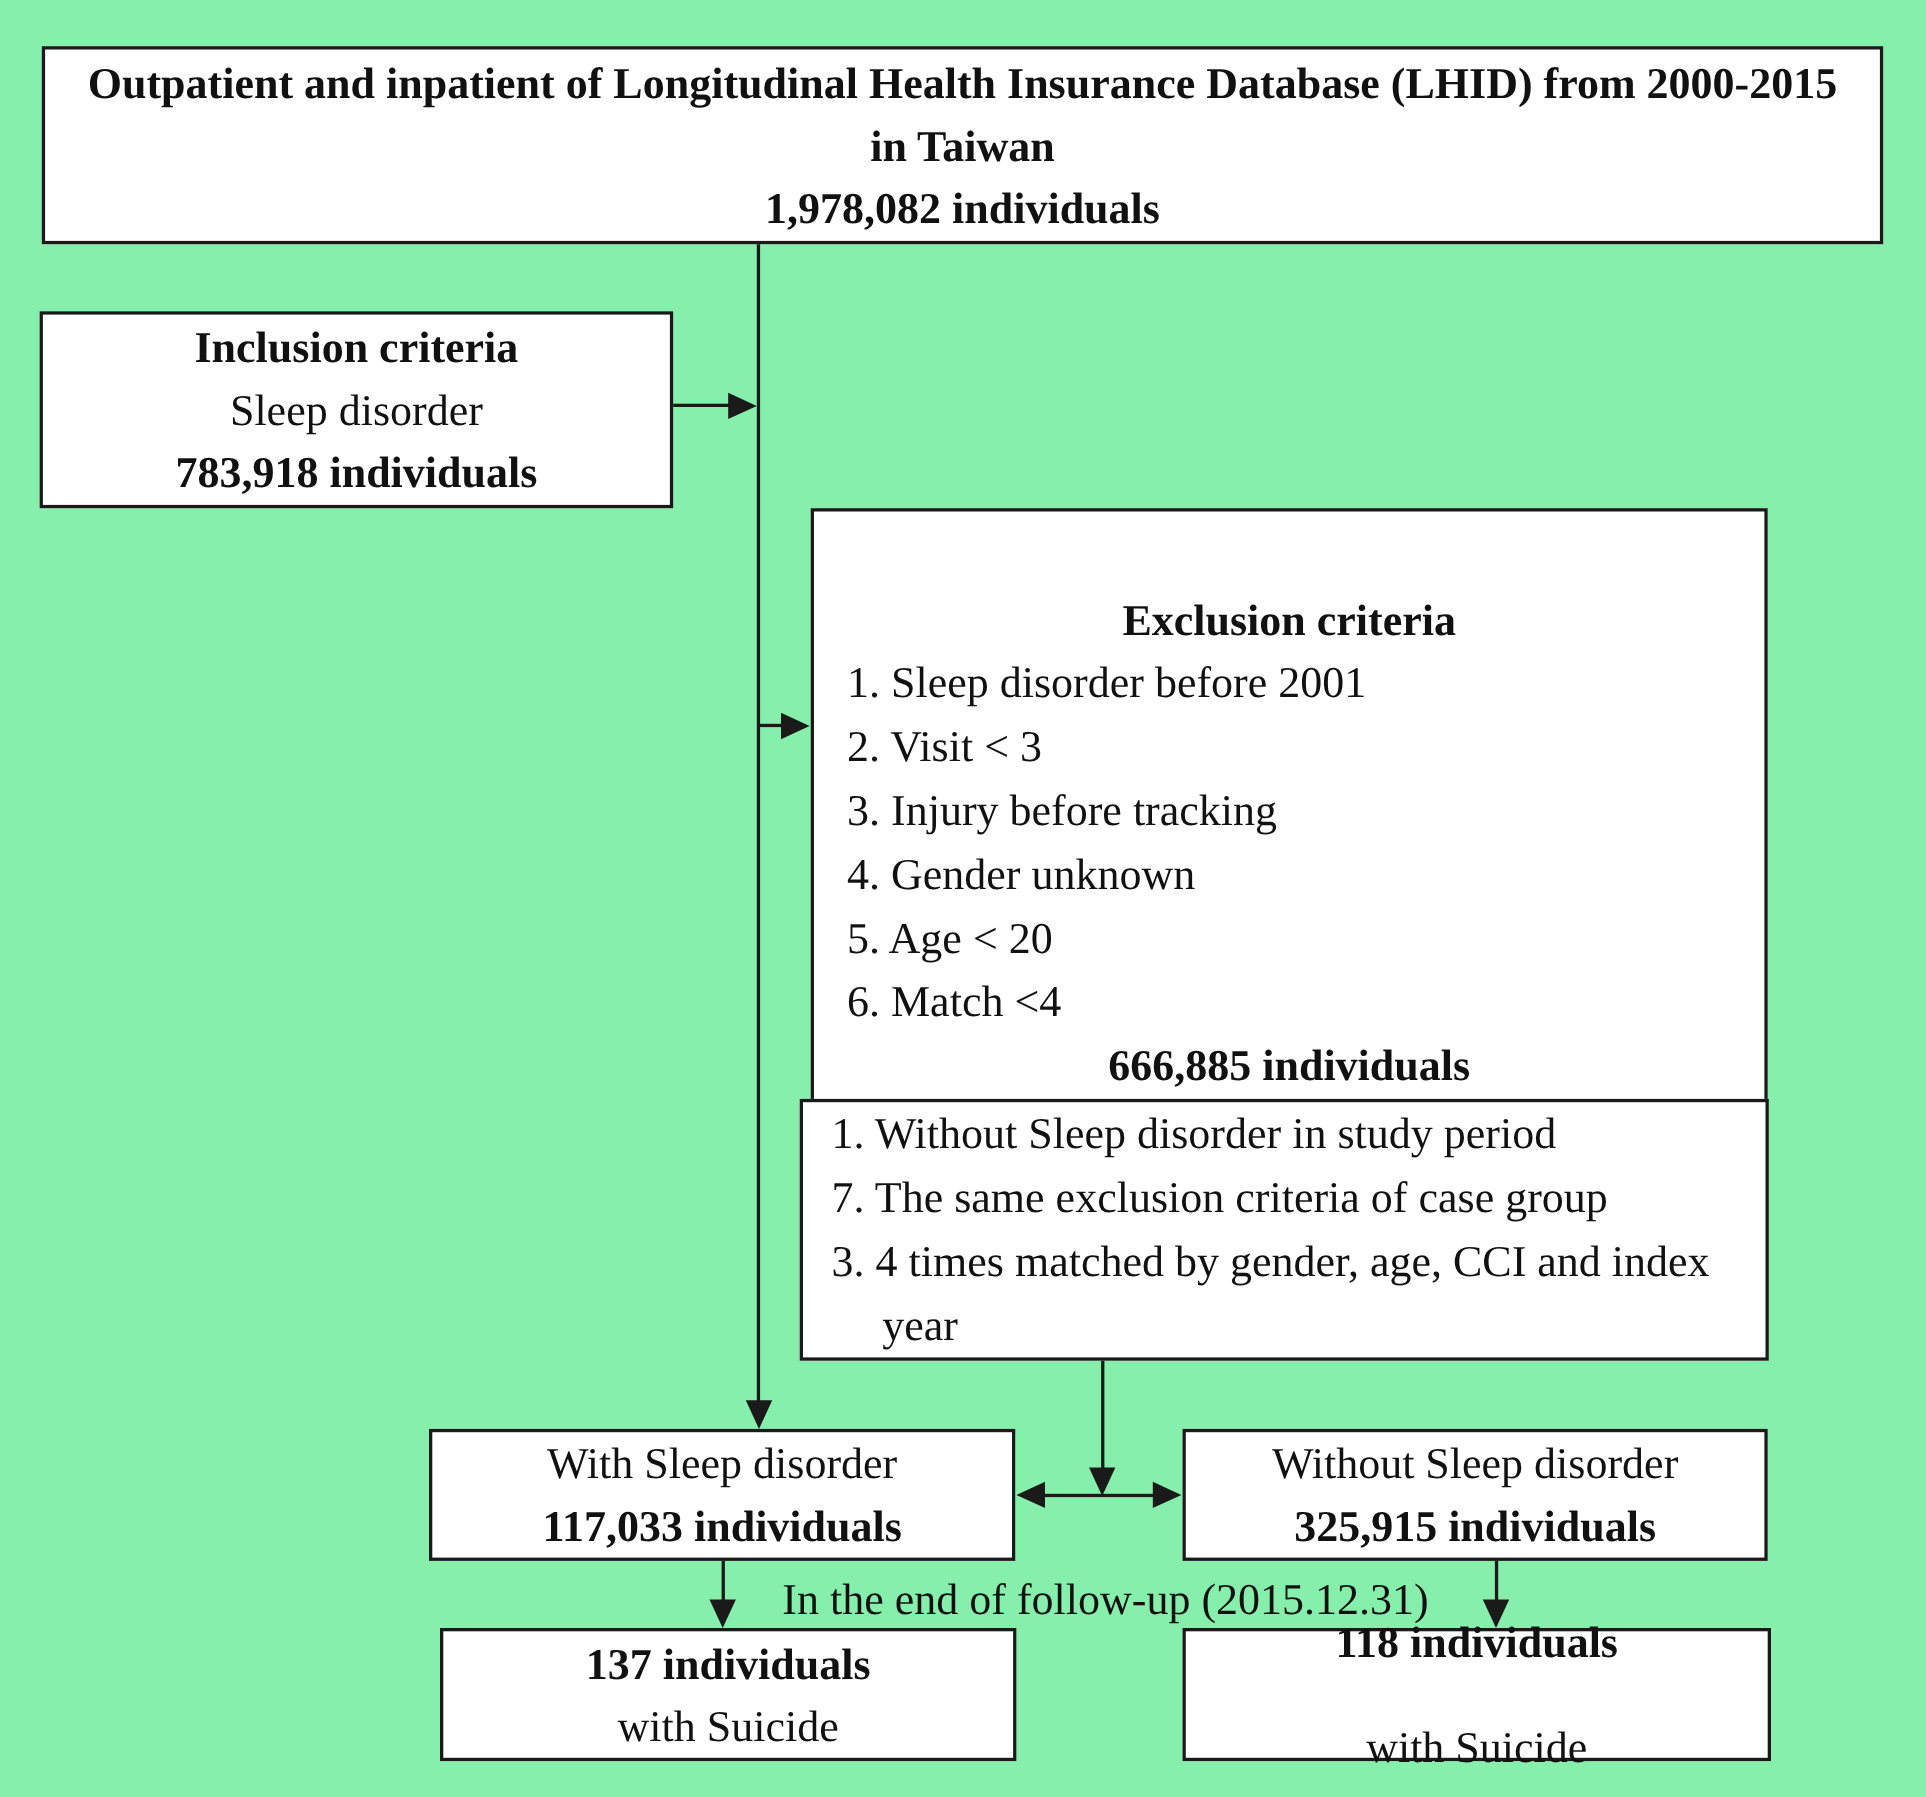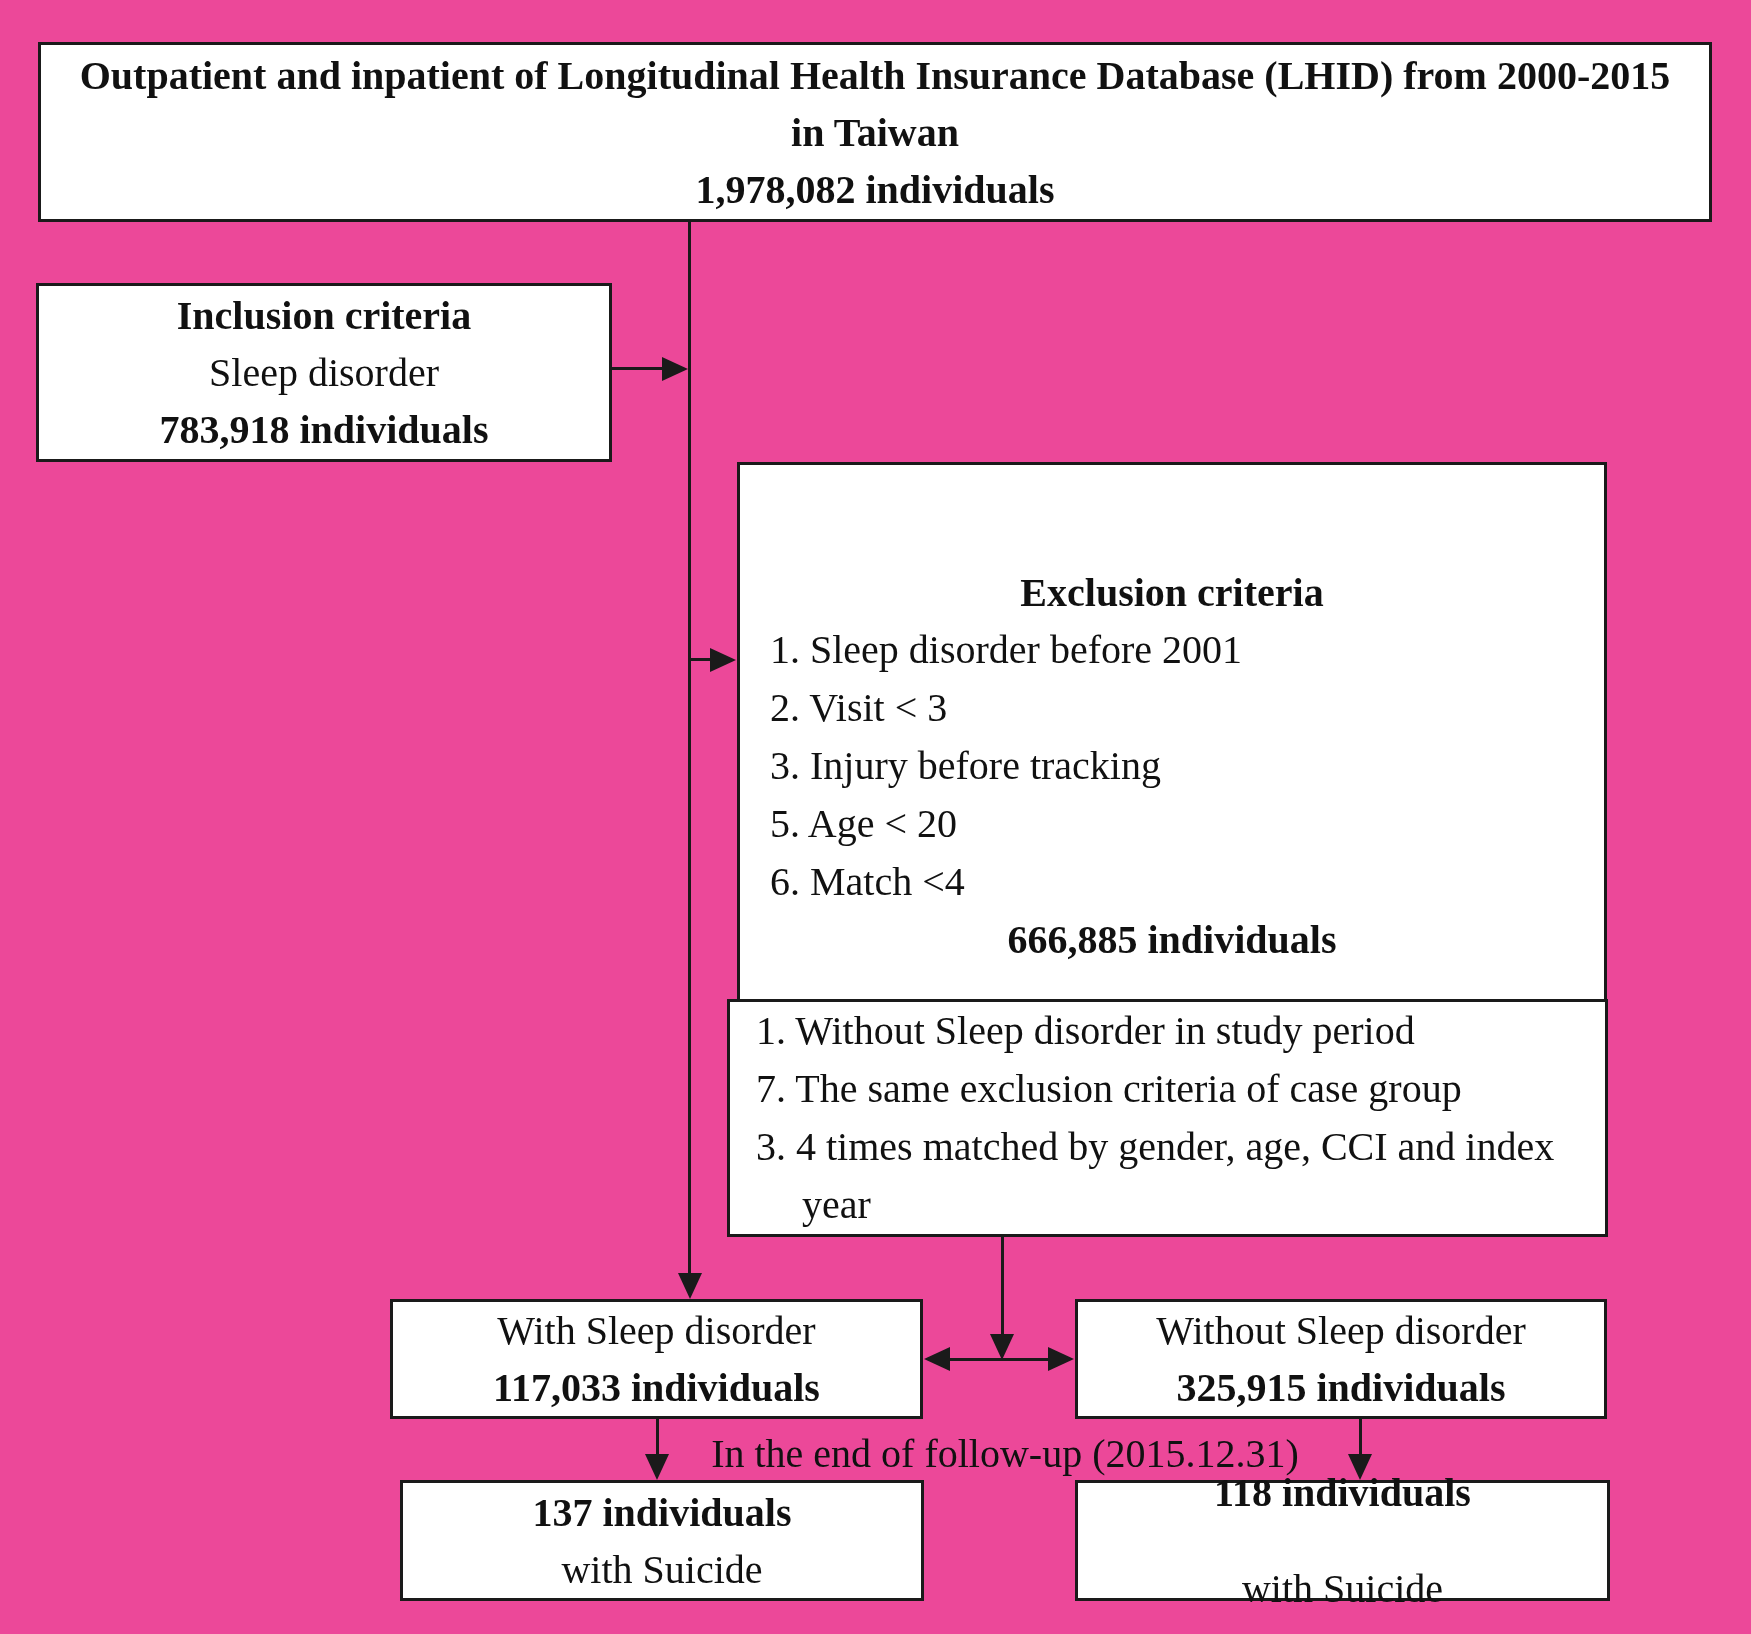--- a/index.html
+++ b/index.html
@@ -1,19 +1,19 @@
 <!DOCTYPE html>
 <html><head>
 <meta charset="utf-8">
 <style>
   html,body{margin:0;padding:0;background:#ffffff;}
   .canvas{
     position:relative;
     width:1751px;height:1634px;
-    background:#ec4899;
+    background:#86efac;
     font-family:"Liberation Serif","DejaVu Serif",serif;
     color:#111;
     overflow:hidden;
   }
   .box{
     position:absolute;
     box-sizing:border-box;
     border:3px solid #1a1a1a;
     background:#ffffff;
     display:flex;
@@ -58,20 +58,21 @@
     <div class="ln">Sleep disorder</div>
     <div class="ln b">783,918 individuals</div>
   </div>
 
   <div class="box" style="left:737px;top:462px;width:870px;height:608px;">
     <div class="ln b">Exclusion criteria</div>
     <div class="items" style="padding:0 30px;">
       <div class="item">1. Sleep disorder before 2001</div>
       <div class="item">2. Visit &lt; 3</div>
       <div class="item">3. Injury before tracking</div>
+      <div class="item">4. Gender unknown</div>
       <div class="item">5. Age &lt; 20</div>
       <div class="item">6. Match &lt;4</div>
     </div>
     <div class="ln b">666,885 individuals</div>
   </div>
 
   <div class="box" style="left:727px;top:999px;width:881px;height:238px;">
     <div class="items" style="padding:0 20px 0 26px;">
       <div class="item">1. Without Sleep disorder in study period</div>
       <div class="item">7. The same exclusion criteria of case group</div>

